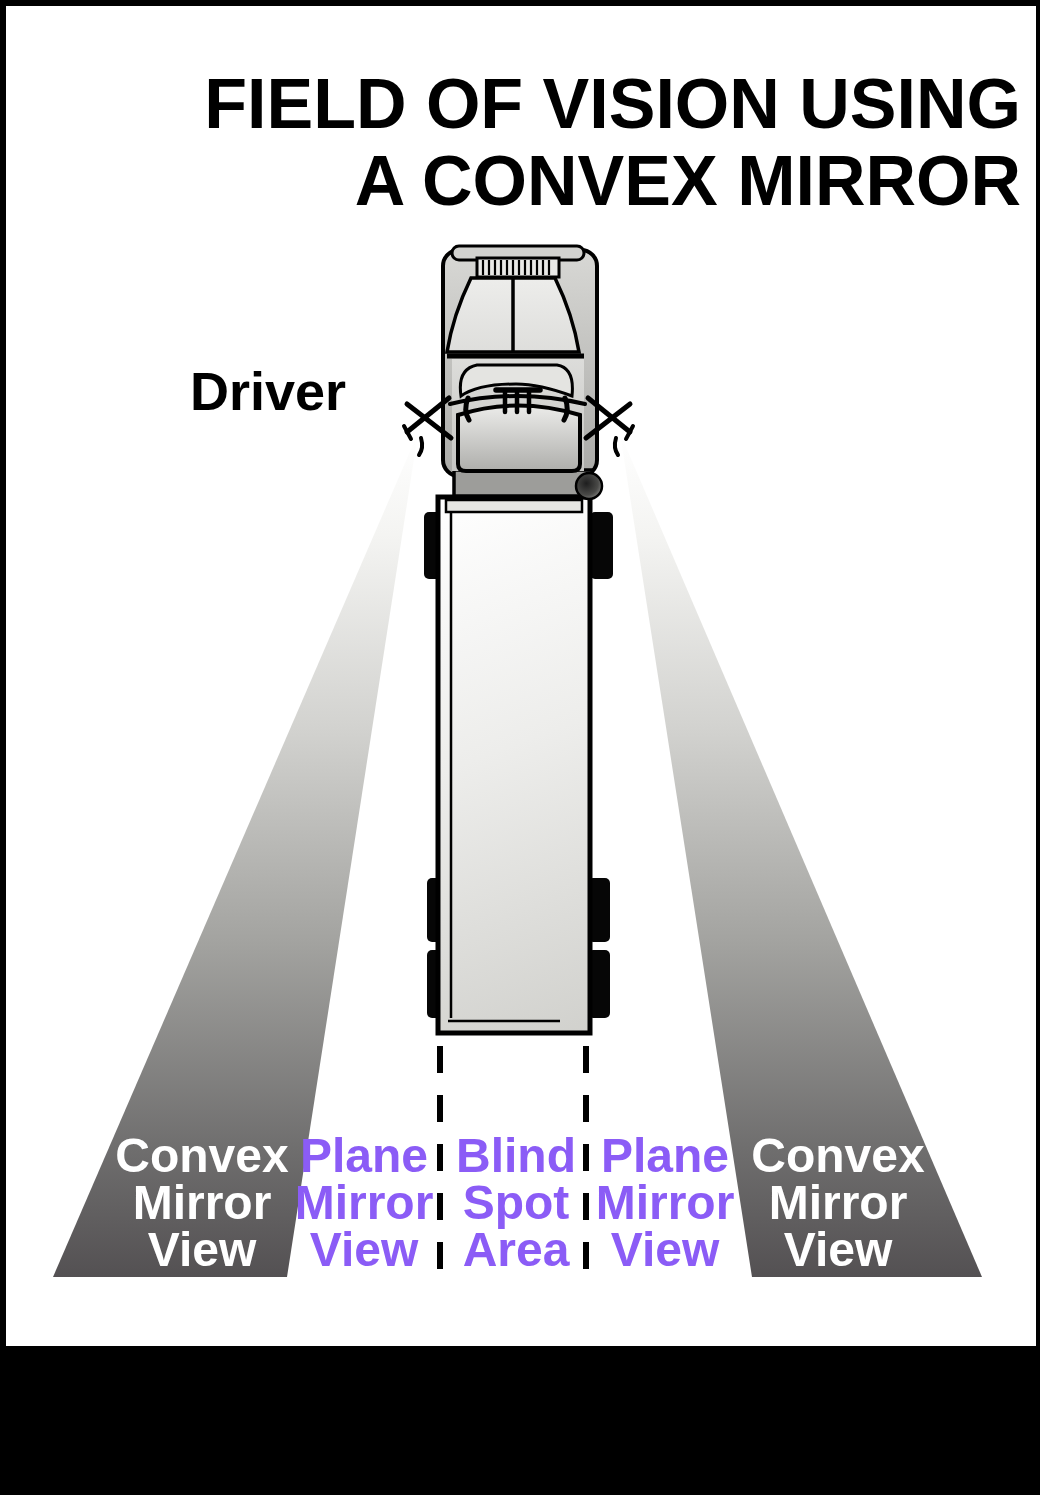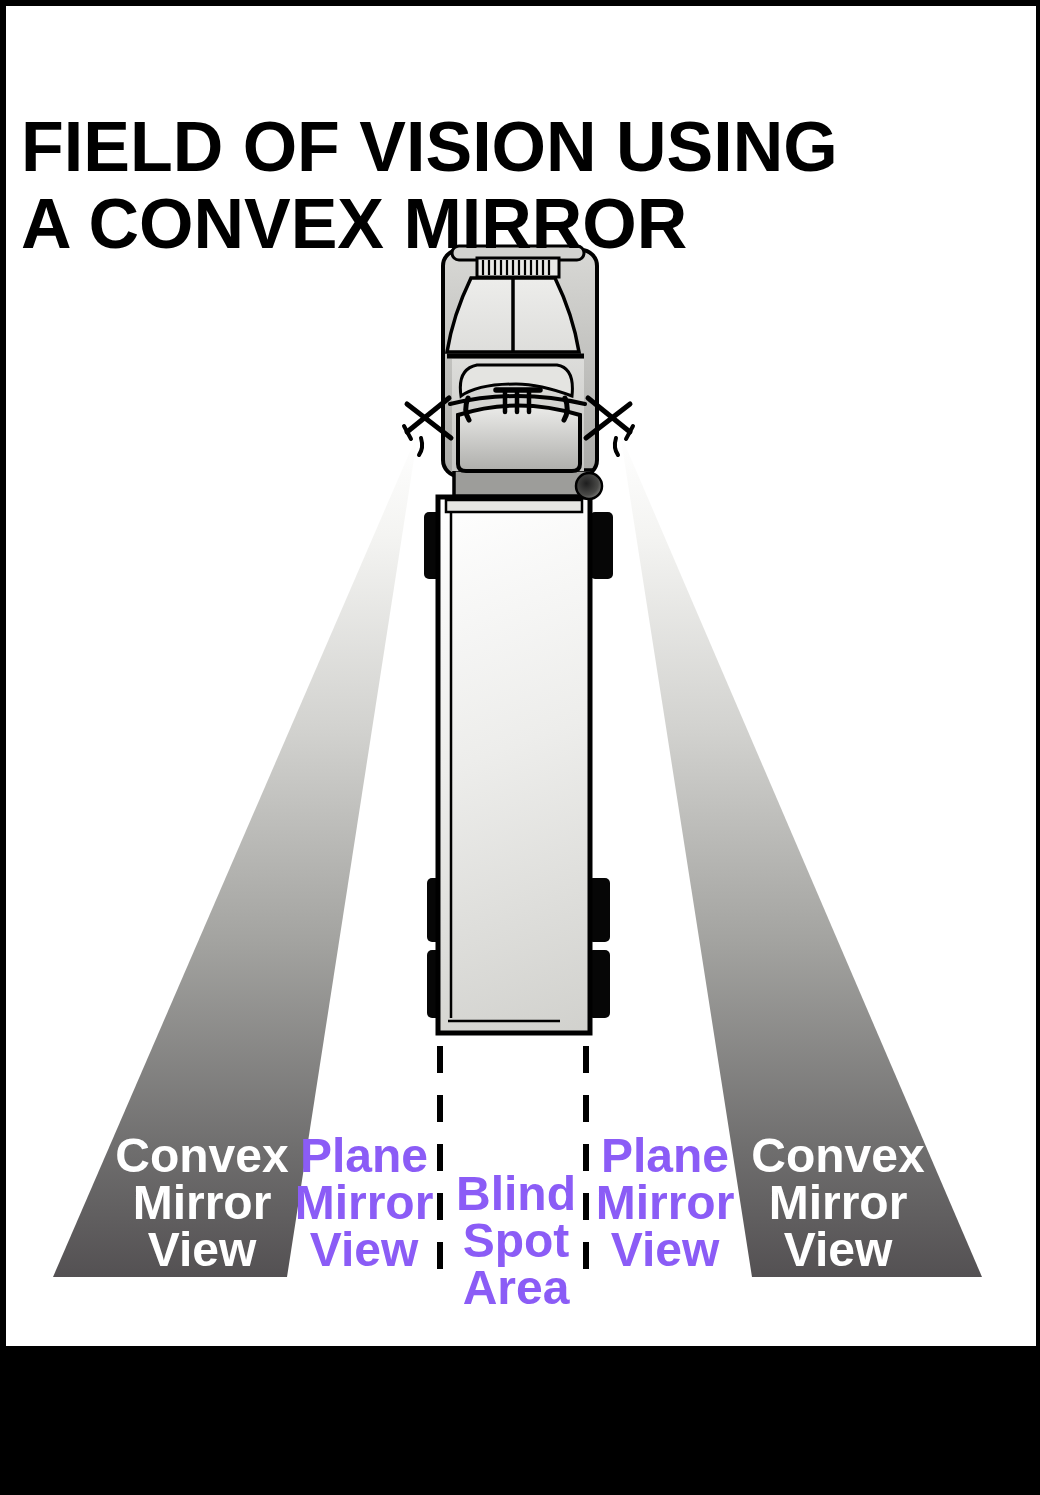--- a/index.html
+++ b/index.html
@@ -7,34 +7,34 @@
     position:relative;
     width:1040px;height:1495px;
     background:#000;
     overflow:hidden;
     font-family:"Liberation Sans", sans-serif;
   }
   .stage svg{position:absolute;left:0;top:0;}
   .txt{position:absolute;white-space:pre-line;font-weight:bold;color:#000;}
   .title{
     left:521px;top:66px;transform:translateX(-50%);
-    font-size:70px;line-height:77px;text-align:left;
-    letter-spacing:0px;width:1000px;margin-top:43px;
+    font-size:70px;line-height:77px;text-align:right;
+    letter-spacing:0px;width:1000px;
   }
   .driver{
     left:190px;top:364px;
     font-size:54px;line-height:1;
   }
   .zone{
     top:1132px;transform:translateX(-50%);
     font-size:48px;line-height:47px;text-align:center;
   }
   .zone.on-cone{color:#fff;}
   .zone.on-panel{color:#8b5cf6;}
-  .z1{left:202px;} .z2{left:364px;} .z3{left:516px;margin-top:38px;} .z4{left:665px;} .z5{left:838px;}
+  .z1{left:202px;} .z2{left:364px;} .z3{left:516px;} .z4{left:665px;} .z5{left:838px;}
 </style>
 </head>
 <body>
 
 <div class="stage">
 
   <svg width="1040" height="1495" viewBox="0 0 1040 1495">
     <defs>
       <linearGradient id="coneGrad" gradientUnits="userSpaceOnUse" x1="0" y1="433" x2="0" y2="1280">
         <stop offset="0" stop-color="#ffffff"></stop>
@@ -130,20 +130,21 @@
         <path d="M449,398 L407,432"></path>
         <path d="M407,404 L451,438"></path>
         <path d="M404,426 l7,13" stroke-width="4"></path>
         <path d="M421,438 q3,10 -2,17" stroke-width="4"></path>
       </g>
     </g>
   </svg>
 
   <div class="txt title">FIELD OF VISION USING
 A CONVEX MIRROR</div>
+  <div class="txt driver">Driver</div>
 
   <div class="txt zone on-cone z1">Convex
 Mirror
 View</div>
   <div class="txt zone on-panel z2">Plane
 Mirror
 View</div>
   <div class="txt zone on-panel z3">Blind
 Spot
 Area</div>

